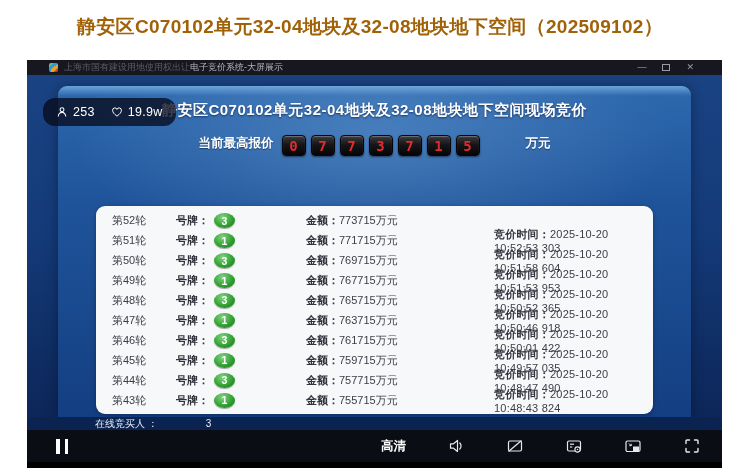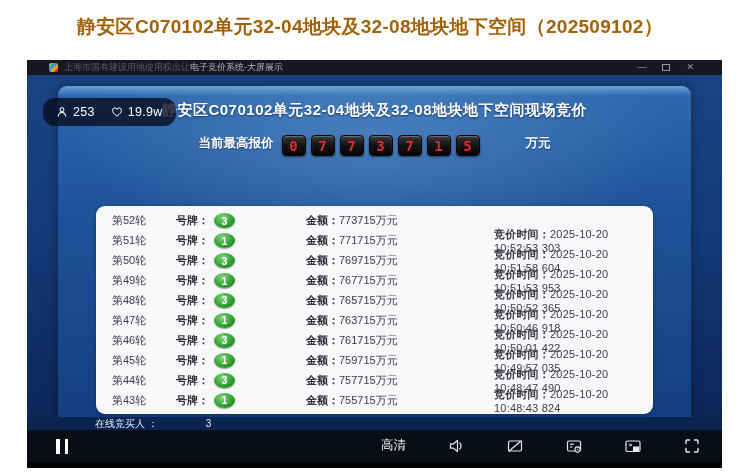--- a/index.html
+++ b/index.html
@@ -92,22 +92,22 @@
     background:#0a2351; color:#e8eef8; font-size:10px; display:flex;
     align-items:center; padding-left:68px; z-index:4;border-radius:6px; }
   .online-bar .v { margin-left:48px; }
 
   
   .controlbar { position:absolute; left:0; right:0; bottom:6px; height:32px;
     background:#0b0d15; display:flex; align-items:center; }
   .black-strip { position:absolute; left:0; right:0; bottom:0; height:6px; background:#000; }
   .pause-btn { margin-left:29px; display:flex; gap:5px; cursor:pointer; }
   .pause-btn i { display:block; width:3.5px; height:15px; background:#fff; }
-  .right-controls { margin-left:auto; display:flex; gap:41px;
-    margin-right:21px; }
+  .right-controls { margin-left:auto; display:flex; align-items:center; gap:41px;
+    margin-right:21px;font-weight:bold; }
   .quality { color:#fff; font-size:12.5px; cursor:pointer; }
   .ctl-icon { display:block; cursor:pointer; }
 </style>
 </head>
 <body>
 
 <div class="page-title">静安区C070102单元32-04地块及32-08地块地下空间（202509102）</div>
 
 <div class="player-window">
 

